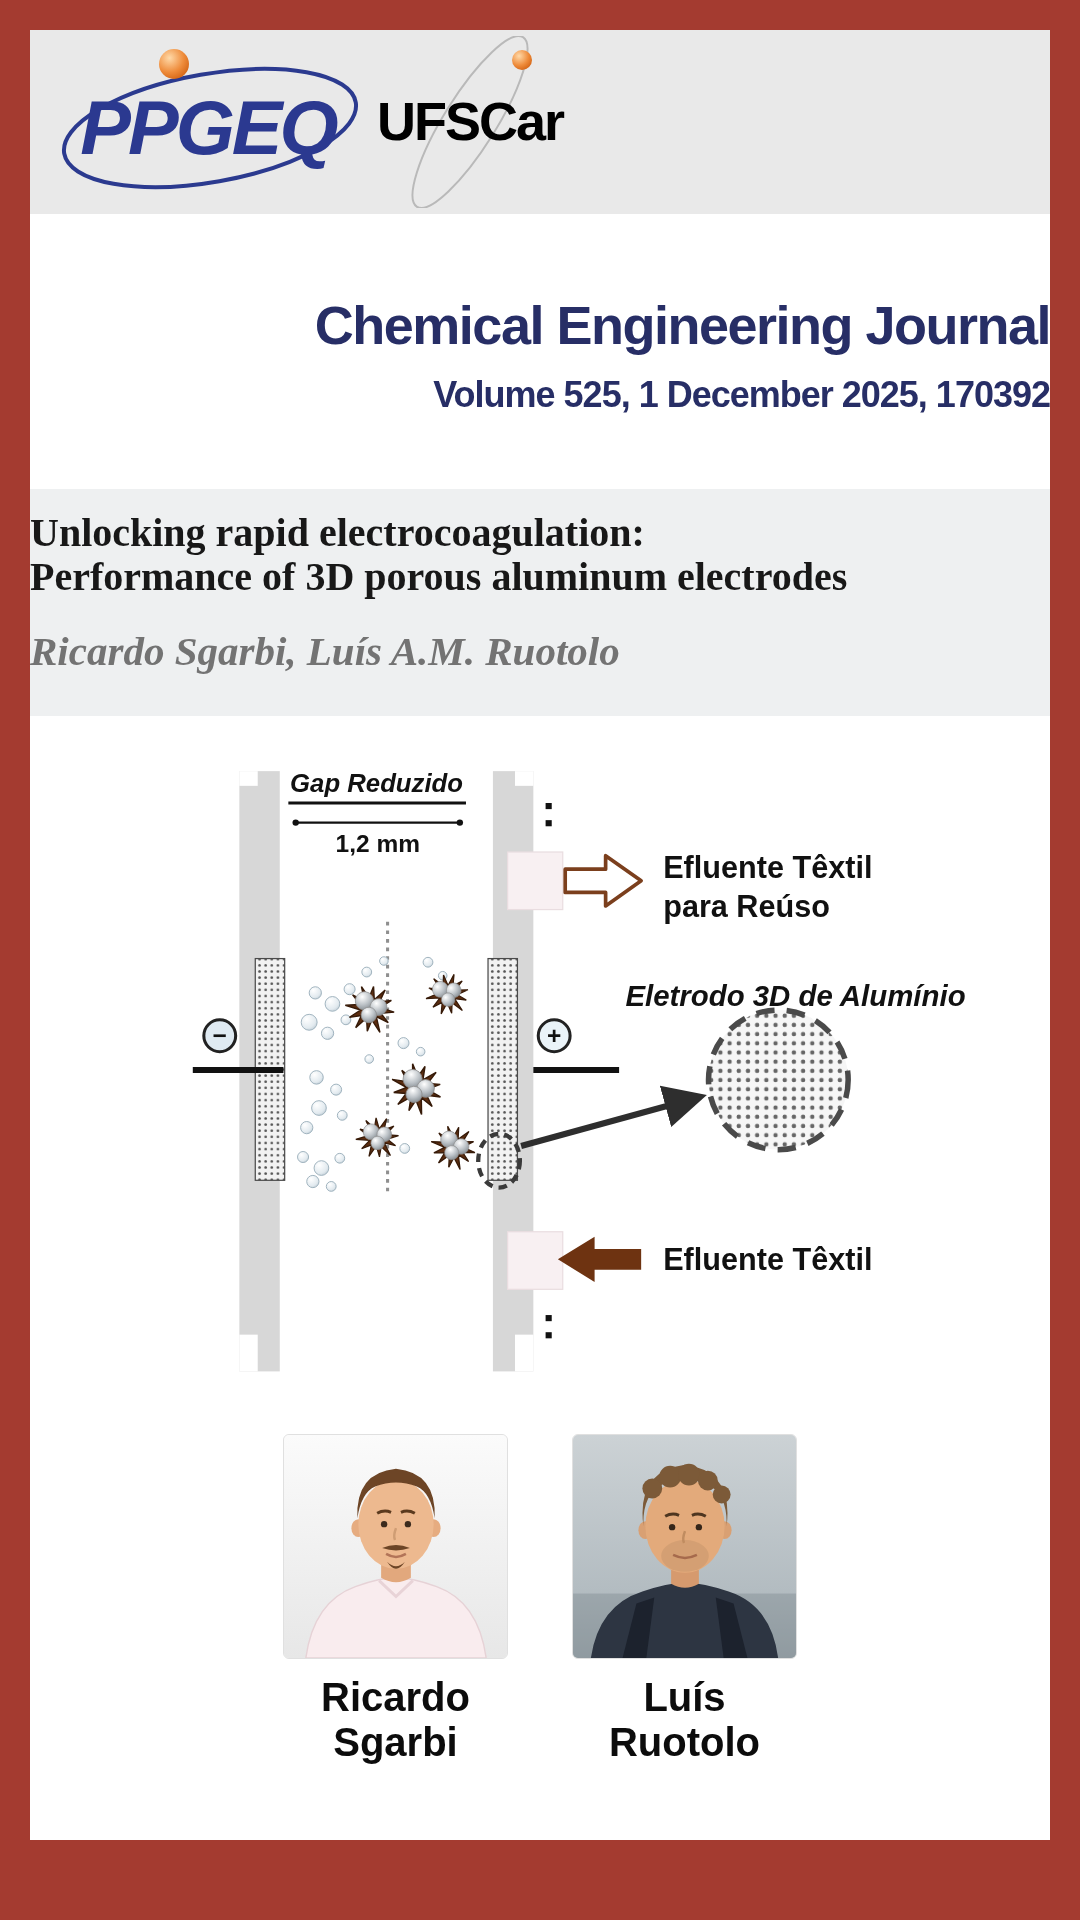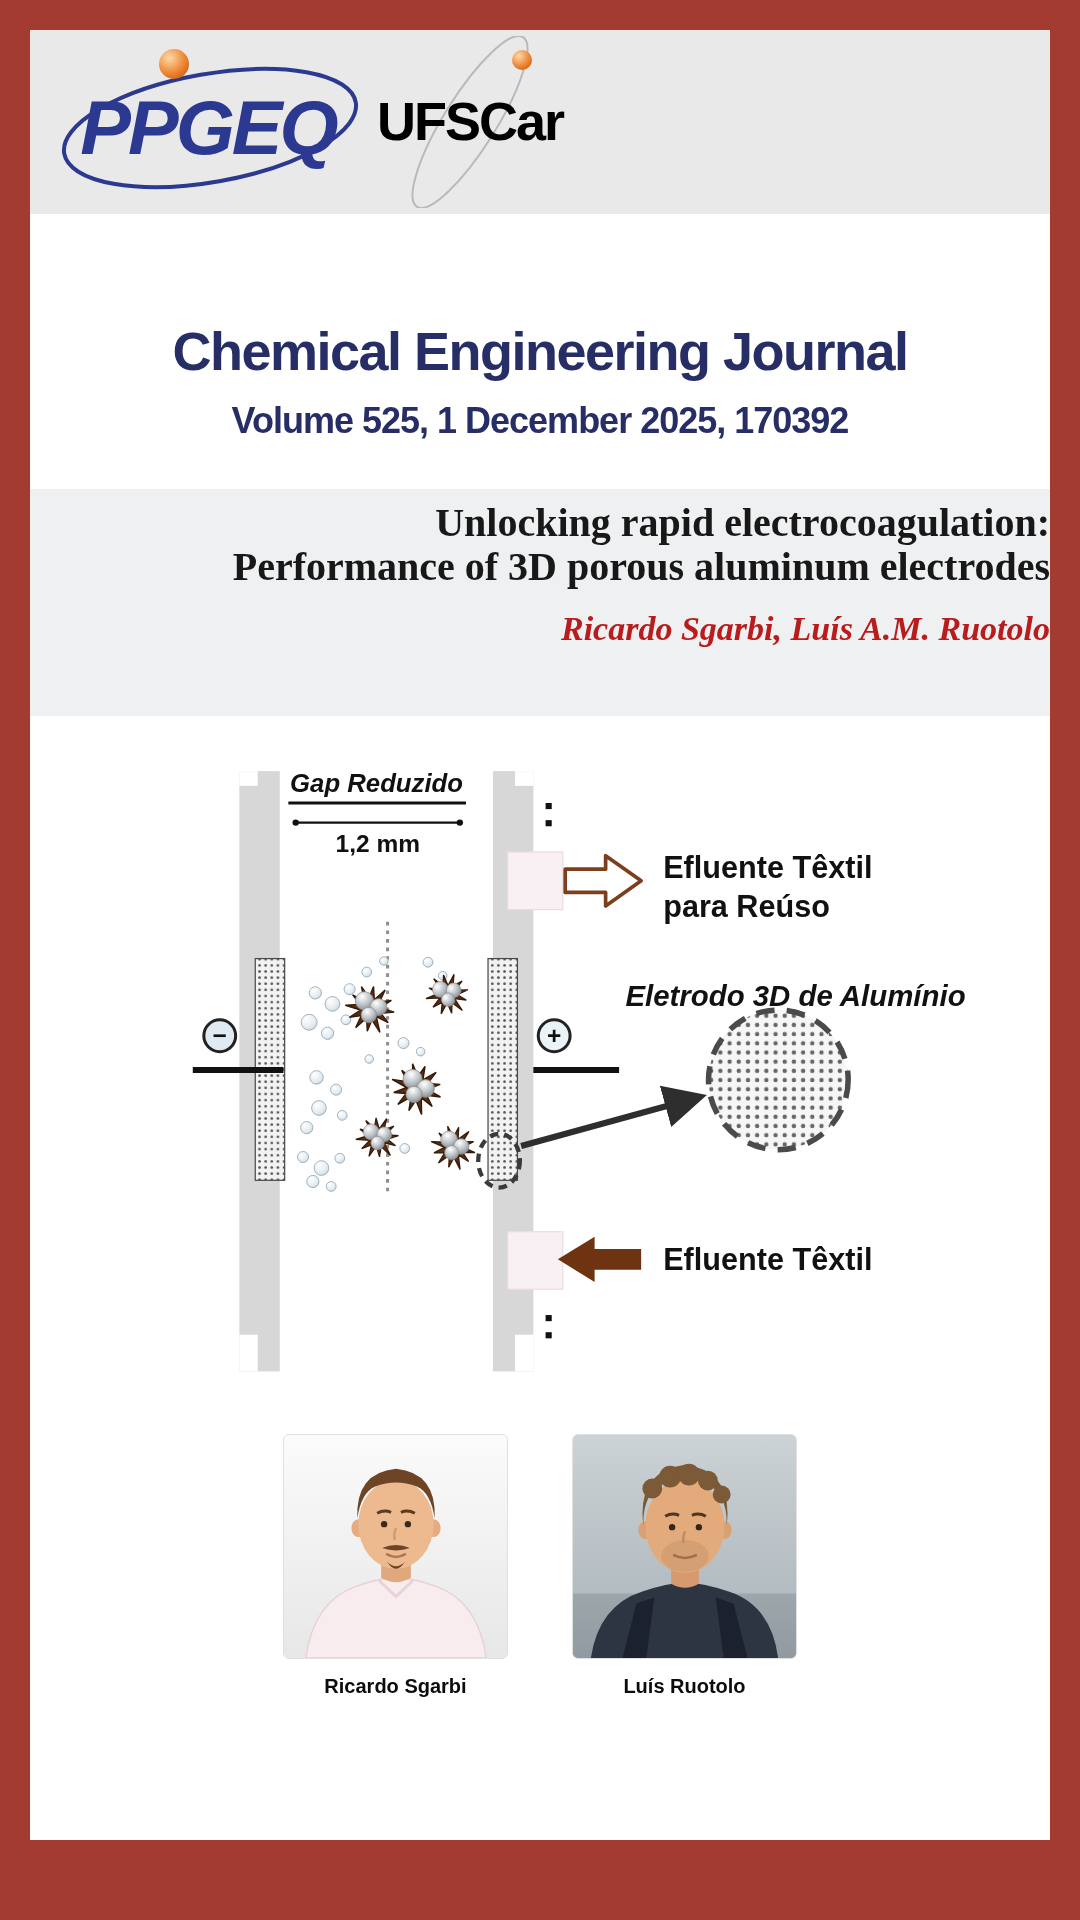--- a/index.html
+++ b/index.html
@@ -15,40 +15,40 @@
   .band{height:184px;background:var(--header-bg);display:flex;align-items:center;padding:0 22px;}
   .ppgeq-logo{width:312px;height:172px;flex:none;position:relative;}
   .ppgeq-logo svg{width:100%;height:100%;}
   .program{flex:1;margin-left:20px;}
   .program-l1{font-size:32px;color:#3e5e6e;margin-bottom:8px;letter-spacing:0.2px;}
   .program-l2{font-size:50px;color:#53585c;}
   .ufscar-logo{width:212px;height:172px;flex:none;}
   .ufscar-logo svg{width:100%;height:100%;}
 
   
-  .journal{height:275px;text-align:center;padding-top:106px;}
+  .journal{height:275px;text-align:right;padding-top:80px;}
   .journal-title{font-size:54px;font-weight:bold;letter-spacing:-1.5px;color:var(--navy);}
   .journal-issue{margin-top:18px;font-size:36px;font-weight:bold;letter-spacing:-1px;color:var(--navy);}
 
   
-  .title-band{height:227px;background:var(--band-bg);text-align:right;padding-top:12px;}
+  .title-band{height:227px;background:var(--band-bg);text-align:left;padding-top:22px;}
   .article-title{font-family:"Liberation Serif",serif;font-weight:bold;font-size:40px;line-height:1.1;color:#181818;}
-  .article-authors{margin-top:21px;font-family:"Liberation Serif",serif;font-style:italic;font-weight:bold;font-size:34px;color:#b91c1c;}
+  .article-authors{margin-top:28px;font-family:"Liberation Serif",serif;font-style:italic;font-weight:bold;font-size:41px;color:#737373;}
 
   
   .diagram-sec{height:700px;position:relative;}
   .diagram{position:absolute;left:153px;top:38px;width:833px;height:637px;}
 
   
   .part-heading{margin-top:46px;text-align:center;font-size:38px;font-weight:bold;color:var(--navy);letter-spacing:0.3px;}
   .photos{margin-top:18px;display:flex;justify-content:center;gap:64px;}
   .photo{width:225px;height:225px;border-radius:6px;overflow:hidden;border:1px solid #e0e0e0;background:#f3f3f3;}
   .photo svg{width:100%;height:100%;display:block;}
   .names{margin-top:16px;display:flex;justify-content:center;gap:64px;}
-  .name{width:225px;text-align:center;font-size:20px;font-weight:bold;color:#0c0c0c;}
+  .name{width:225px;text-align:center;font-size:40px;font-weight:bold;color:#0c0c0c;}
 </style>
 </head>
 <body>
 
 <div class="inner">
 
   <header class="band">
     <div class="ppgeq-logo">
       <svg viewBox="0 0 312 172">
         <defs>

